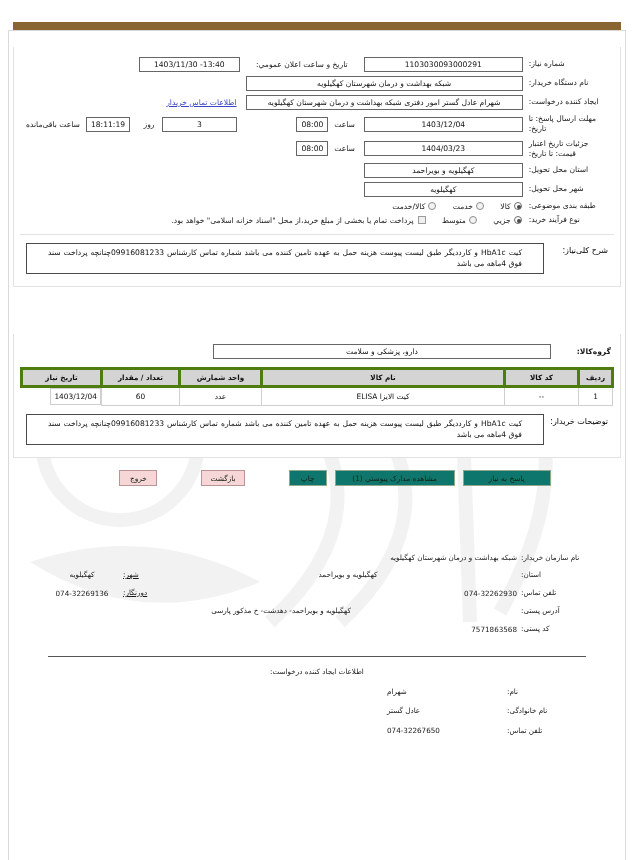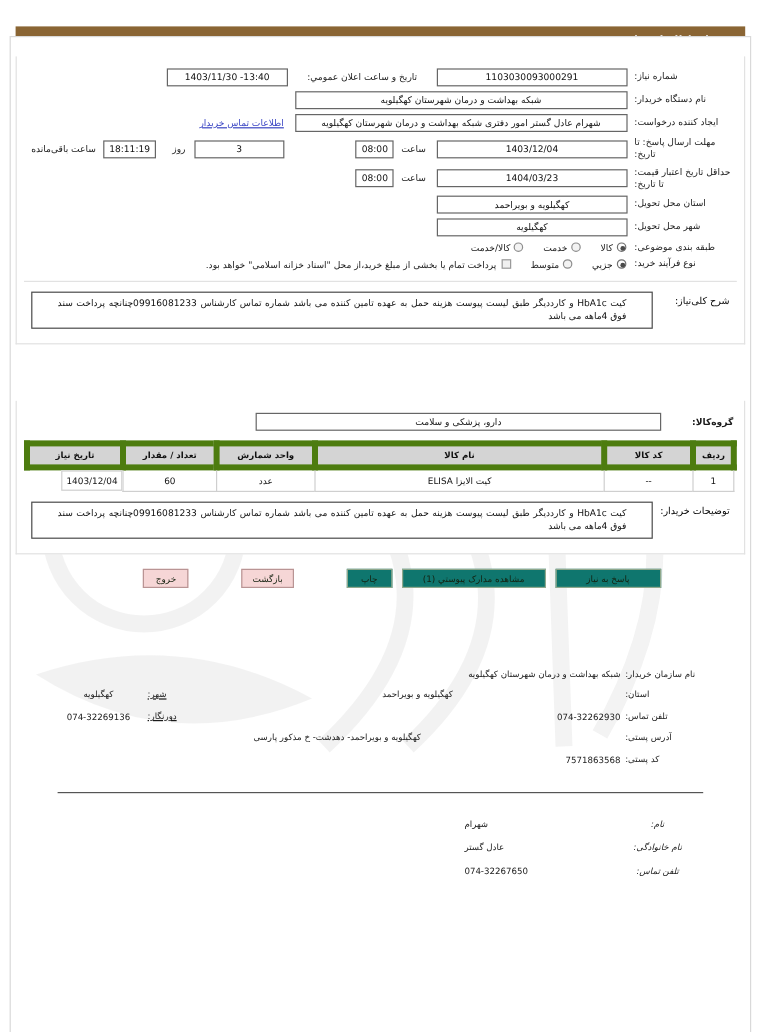--- a/index.html
+++ b/index.html
@@ -172,21 +172,21 @@
   }
   
   table.items {
     width: 100%;
     border-collapse: collapse;
     margin-top: 6px;
     font-size: 7.4px;
   }
   table.items th {
     background: #d4d4d4;
-    border: 5px solid #4d7c0f;
+    border: 3px solid #4d7c0f;
     color: #111;
     font-weight: bold;
     font-size: 7.2px;
     padding: 3px 2px;
     text-align: center;
   }
   table.items td {
     border: 1px solid #cfcfcf;
     background: #fff;
     padding: 3px 3px;
@@ -251,21 +251,21 @@
   .sub-head {
     text-align: center;
     font-size: 7.2px;
     color: #1a1a1a;
     margin-top: 8px;
     position: relative;
     z-index: 2;
   }
   table.req-tbl { width: 100%; border-collapse: collapse; }
   table.req-tbl td { font-size: 7.2px; color: #1a1a1a; padding: 5px 2px; }
-  .r-lbl { text-align: center; width: 86px; white-space: nowrap; padding-left: 56px; font-style: italic; }
+  .r-lbl { text-align: left; width: 86px; white-space: nowrap; padding-left: 56px; }
   .r-val { text-align: left; width: 120px; }
   .ltr { direction: ltr; unicode-bidi: embed; display: inline-block; }
 </style>
 </head>
 <body>
 
 <div class="page">
   <div class="frame"></div>
 
   <svg class="watermark" viewBox="0 0 634 330" xmlns="http://www.w3.org/2000/svg">
@@ -349,21 +349,21 @@
                   <tr>
             <td style="width:50px"><span class="fld num ltr">18:11:19</span></td>
             <td class="inline-lbl">ساعت باقی‌مانده</td>
           </tr>
                 </tbody>
               </table>
         </td>
       </tr>
 
       <tr>
-        <td class="lbl">حداقل تاریخ اعتبار قیمت: تا تاریخ:</td>
+        <td class="lbl">جزئیات تاریخ اعتبار قیمت: تا تاریخ:</td>
         <td>
           <span class="fld wide ltr">1404/03/23</span>
         </td>
         <td style="white-space:nowrap">
           <table style="width:100%;border-collapse:collapse">
                 <tbody>
                   <tr>
             <td class="inline-lbl" style="width:26px">ساعت</td>
             <td><span class="fld num ltr">08:00</span></td>
           </tr>
@@ -510,20 +510,21 @@
         <td class="c-lbl">کد پستی:</td>
         <td class="c-val ltr">7571863568</td>
         <td colspan="2"></td>
       </tr>
     </tbody>
       </table>
   </div>
 
   <div class="hr2"></div>
 
+  <div class="sub-head">اطلاعات ایجاد کننده درخواست:</div>
 
   <div class="contact" style="padding-top:6px">
     <table class="req-tbl">
       <tbody>
           <tr>
         <td class="r-lbl">نام:</td>
         <td class="r-val">شهرام</td>
         <td></td>
       </tr>
       <tr>

